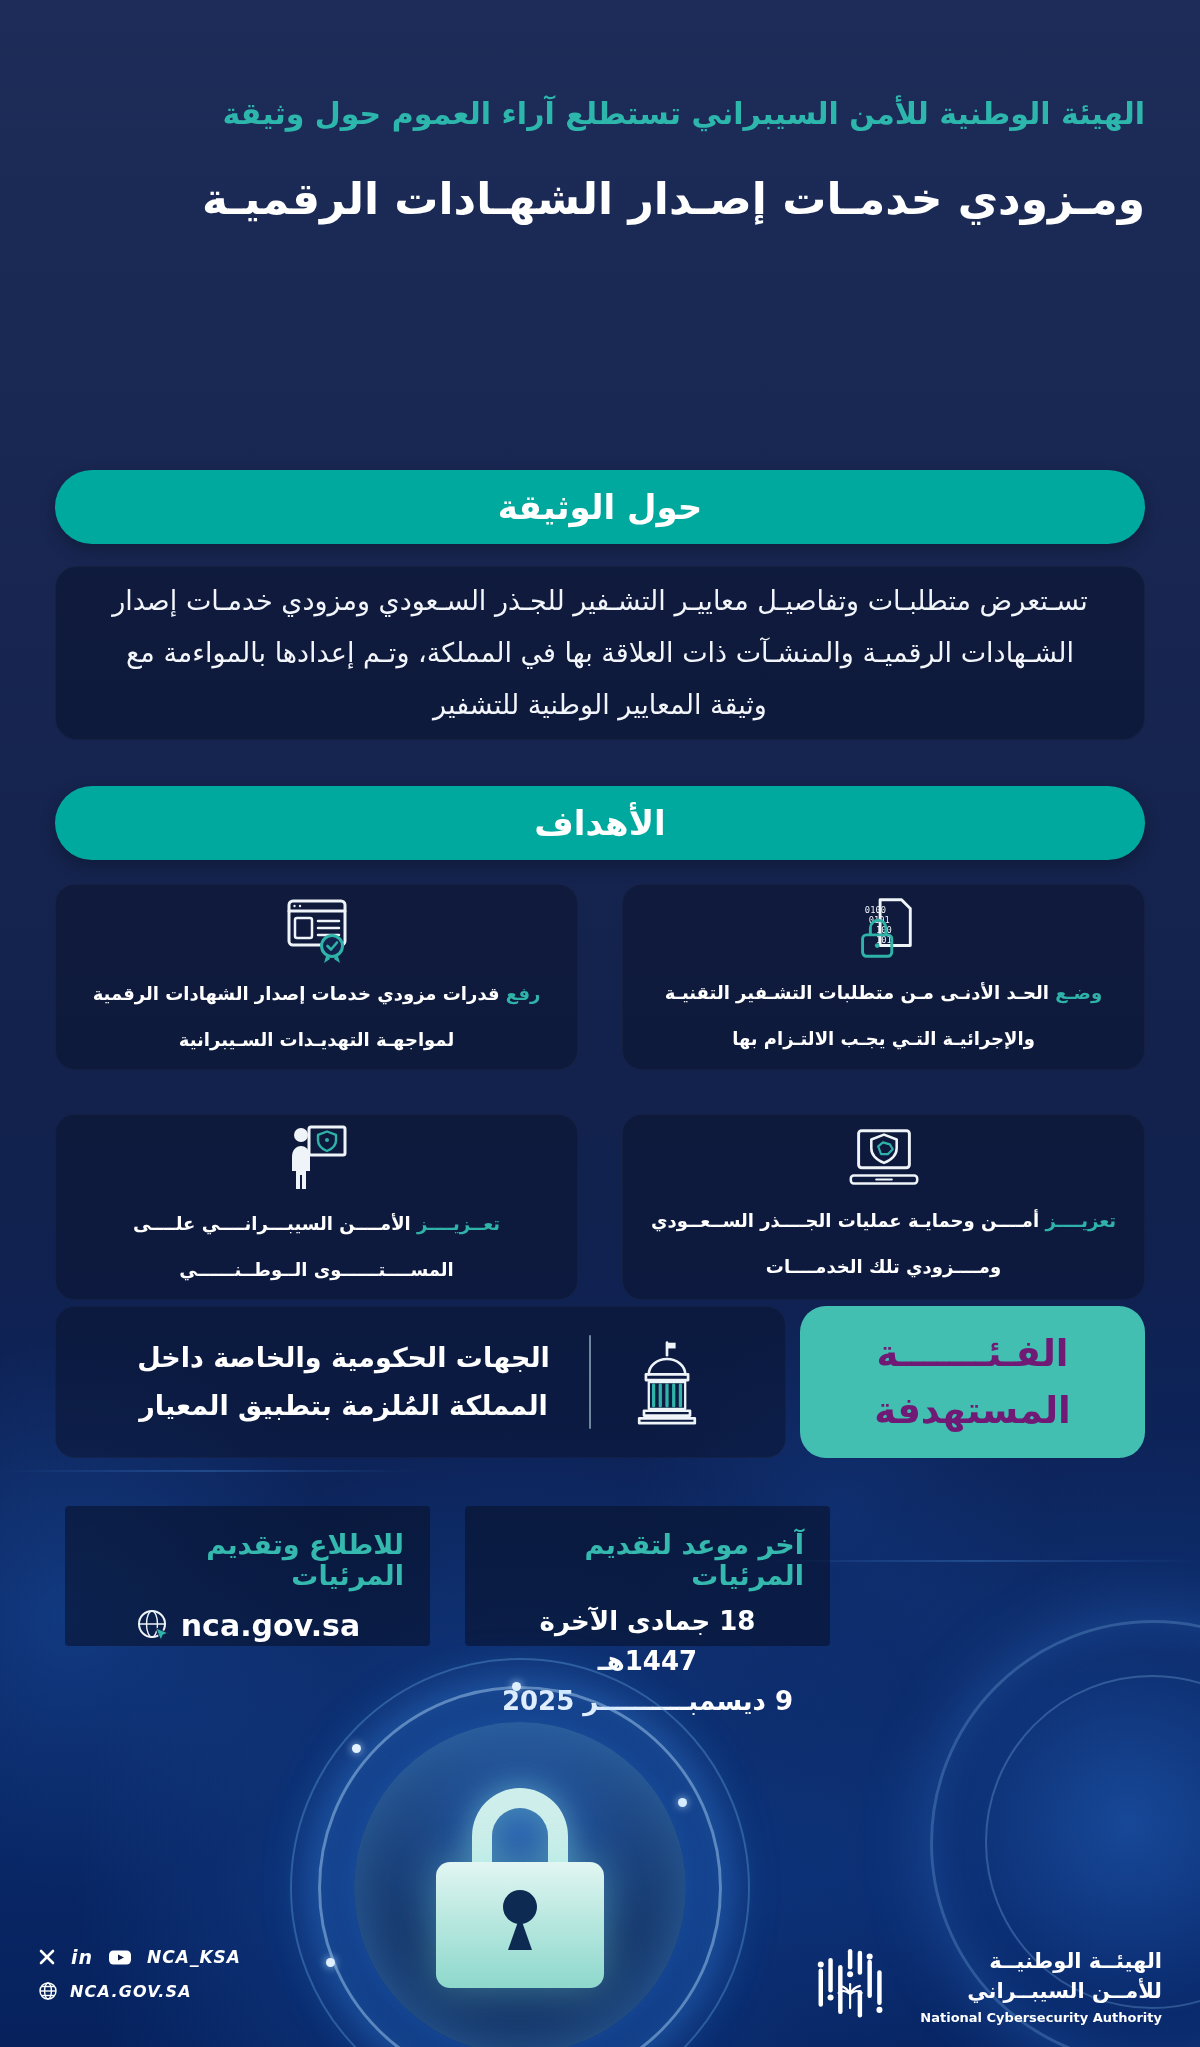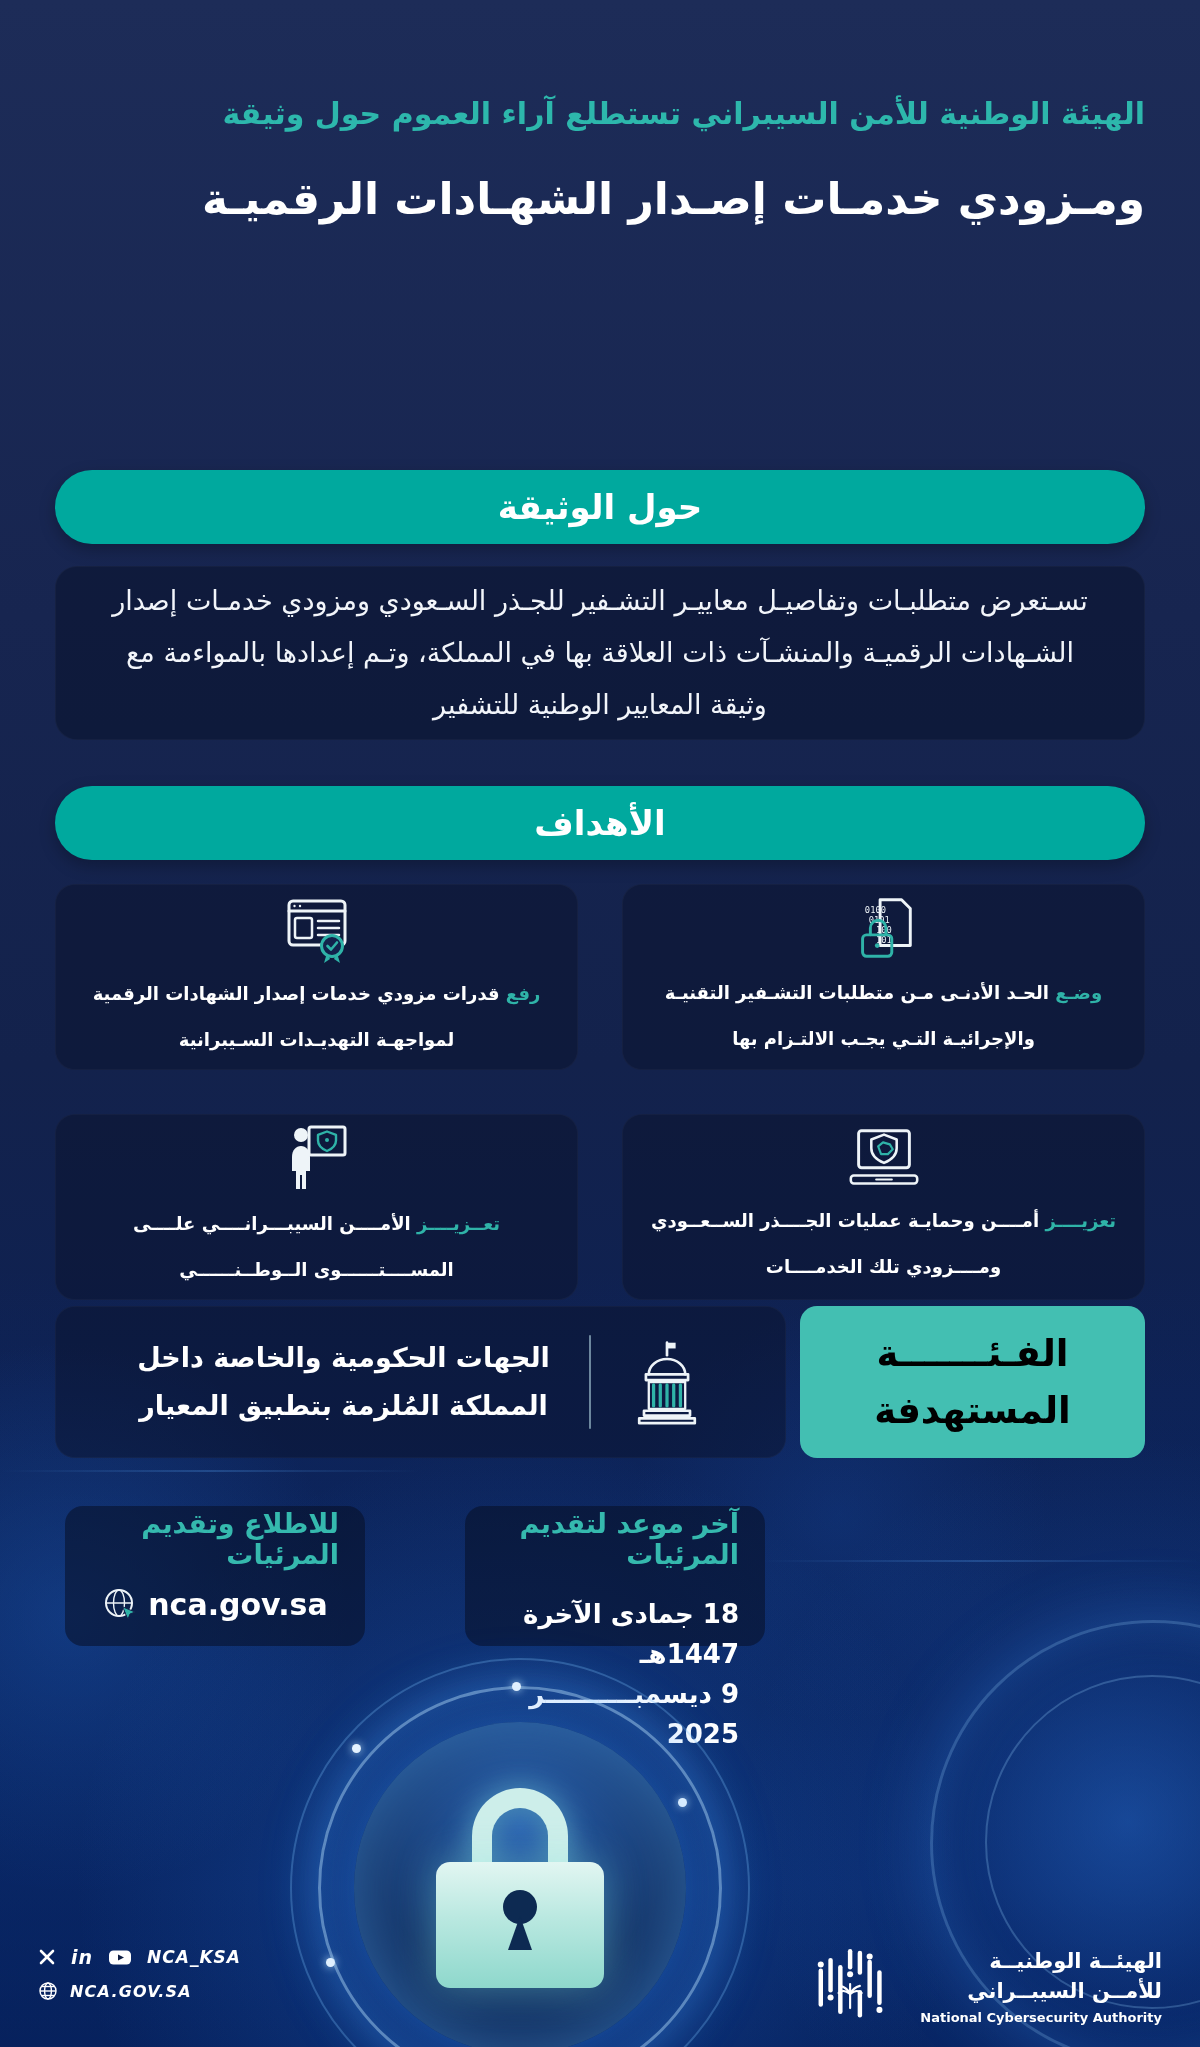--- a/index.html
+++ b/index.html
@@ -37,34 +37,34 @@
     display:flex;align-items:center;justify-content:center;padding:0 44px;}
   .about-card p{margin:0;color:#f2f5fa;font-size:27px;line-height:52px;font-weight:500;text-align:center;}
   .obj-grid{position:absolute;top:884px;right:55px;left:55px;display:grid;grid-template-columns:1fr 1fr;column-gap:24px;row-gap:22px;gap:44px;}
   .obj-card{height:186px;border-radius:20px;background:rgba(9,18,44,.5);border:1px solid rgba(255,255,255,.03);
     display:flex;flex-direction:column;align-items:center;justify-content:center;padding:14px 26px;box-sizing:border-box;}
   .obj-icon{height:78px;display:flex;align-items:center;justify-content:center;margin-bottom:4px;}
   .obj-text{color:#ffffff;font-size:18px;line-height:46px;font-weight:600;text-align:center;}
   .accent{color:#2fb3a8;font-weight:800;}
   
   .target-row{position:absolute;top:1306px;right:55px;left:55px;height:152px;display:flex;gap:14px;}
-  .target-label{width:345px;box-sizing:border-box;background:#43bfb2;border-radius:17px;
-    display:flex;flex-direction:column;justify-content:center;align-items:center;color:#000000;font-weight:800;
+  .target-label{width:345px;box-sizing:border-box;background:#43bfb2;border-radius:26px;
+    display:flex;flex-direction:column;justify-content:center;align-items:center;color:#701a75;font-weight:800;
     font-size:37px;line-height:57px;text-align:center;}
   .target-card{flex:1;background:rgba(9,18,44,.5);border:1px solid rgba(255,255,255,.03);border-radius:20px;
     display:flex;align-items:center;justify-content:center;gap:30px;padding:0 26px;}
   .target-divider{width:2px;height:94px;background:rgba(190,225,235,.55);border-radius:2px;}
   .target-text{color:#fff;font-size:27px;line-height:48px;font-weight:600;text-align:center;max-width:430px;}
   
-  .info-box{position:absolute;top:1506px;height:140px;width:300px;box-sizing:border-box;border-radius:18px;
-    background:rgba(7,15,36,.55);padding:2px 26px;}
+  .info-box{position:absolute;top:1506px;height:140px;width:365px;box-sizing:border-box;border-radius:4px;
+    background:rgba(7,15,36,.55);padding:23px 26px;}
   .box-review{left:65px;} .box-deadline{left:465px;}
   .info-title{color:#35b9ae;font-size:27px;font-weight:800;text-align:right;}
   .review-link-row{margin-top:16px;display:flex;direction:ltr;align-items:center;justify-content:center;gap:10px;color:#fff;font-size:30px;font-weight:600;}
-  .deadline-lines{margin-top:24px;color:#fff;font-size:26px;line-height:40px;font-weight:600;text-align:right;}
+  .deadline-lines{margin-top:10px;color:#fff;font-size:26px;line-height:40px;font-weight:600;text-align:center;}
   
   .emblem{position:absolute;left:290px;top:1658px;width:460px;height:460px;}
   .ring-outer{position:absolute;inset:0;border-radius:50%;border:2px solid rgba(130,200,255,.28);}
   .ring-mid{position:absolute;inset:28px;border-radius:50%;border:3px solid rgba(175,222,255,.5);
     box-shadow:0 0 55px rgba(70,160,255,.38), inset 0 0 35px rgba(70,160,255,.25);}
   .ring-dot{position:absolute;width:9px;height:9px;border-radius:50%;background:#eaf6ff;box-shadow:0 0 8px rgba(200,235,255,.9);}
   .disc{position:absolute;inset:64px;border-radius:50%;
     background:radial-gradient(circle at 50% 32%, #2a62b0 0%, #143468 55%, #0a204c 100%);
     box-shadow:inset 0 0 70px rgba(90,180,255,.45), 0 0 80px rgba(60,150,255,.40);
     display:flex;flex-direction:column;align-items:center;justify-content:center;}

